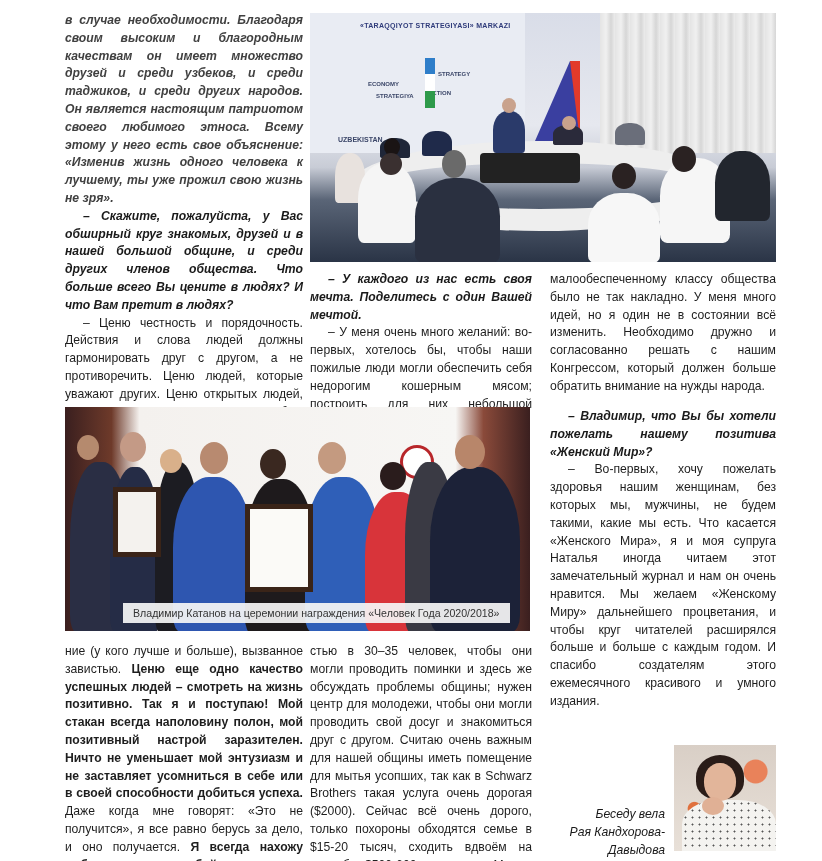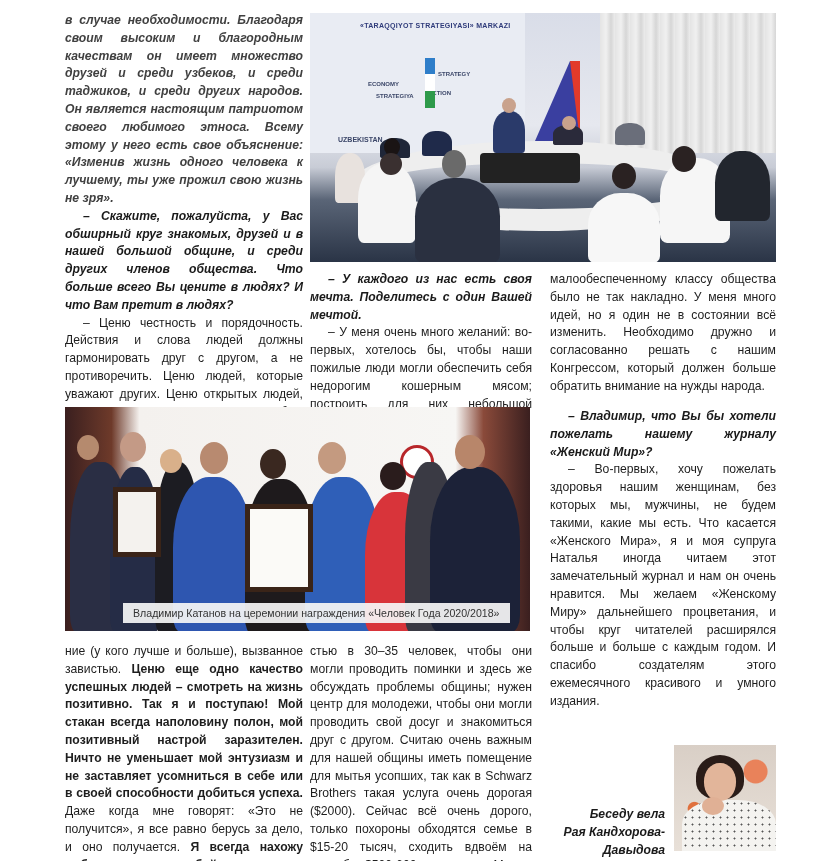--- a/index.html
+++ b/index.html
@@ -119,36 +119,36 @@
   <div class="head" style="left:195px; top:42px; width:26px; height:30px; background:#3a2820;"></div>
   <div class="head" style="left:253px; top:35px; width:28px; height:32px; background:#c49a80;"></div>
   <div class="head" style="left:315px; top:55px; width:26px; height:28px; background:#2a1c1c;"></div>
   <div class="head" style="left:390px; top:28px; width:30px; height:34px; background:#b8866a;"></div>
   <div class="cert" style="left:48px; top:80px; width:48px; height:70px; background:#f4f2ee;"></div>
   <div class="cert" style="left:180px; top:97px; width:68px; height:88px;"></div>
   <div class="p2-caption">Владимир Катанов на церемонии награждения «Человек Года 2020/2018»</div>
 </div>
 
 <div class="col" style="left:550px; top:408px; width:226px;">
-  <p class="q indent">– Владимир, что Вы бы хотели пожелать нашему журналу «Женский Мир»?</p>
+  <p class="q indent">– Владимир, что Вы бы хотели пожелать нашему позитива «Женский Мир»?</p>
   <p class="indent">– Во-первых, хочу пожелать здоровья нашим женщинам, без которых мы, мужчины, не будем такими, какие мы есть. Что касается «Женского Мира», я и моя супруга Наталья иногда читаем этот замечательный журнал и нам он очень нравится. Мы желаем «Женскому Миру» дальнейшего процветания, и чтобы круг читателей расширялся больше и больше с каждым годом. И спасибо создателям этого ежемесячного красивого и умного издания.</p>
 </div>
 
 <div class="col" style="left:65px; top:643px; width:238px;">
   <p><span>ние (у кого лучше и больше), вызванное завистью. </span><span class="b">Ценю еще одно качество успешных людей – смотреть на жизнь позитивно. Так я и поступаю! Мой стакан всегда наполовину полон, мой позитивный настрой заразителен. Ничто не уменьшает мой энтузиазм и не заставляет усомниться в себе или в своей способности добиться успеха.</span><span> Даже когда мне говорят: «Это не получится», я все равно берусь за дело, и оно получается. </span><span class="b">Я всегда нахожу добро во всех и в любой ситуации.</span></p>
 </div>
 
 <div class="col" style="left:310px; top:643px; width:222px;">
   <p>стью в 30–35 человек, чтобы они могли проводить поминки и здесь же обсуждать проблемы общины; нужен центр для молодежи, чтобы они могли проводить свой досуг и знакомиться друг с другом. Считаю очень важным для нашей общины иметь помещение для мытья усопших, так как в Schwarz Brothers такая услуга очень дорогая ($2000). Сейчас всё очень дорого, только похороны обходятся семье в $15-20 тысяч, сходить вдвоём на свадьбу $500-600 долларов. Можно всё сделать обдуманно, чтобы</p>
 </div>
 
 <div class="col" style="left:550px; top:643px; width:226px;">
 </div>
 
-<div style="position:absolute; left:550px; top:806px; width:115px; font-size:12.2px; line-height:17.8px; font-style:italic; font-weight:bold; text-align:right; color:#1a1a1a;">
+<div style="position:absolute; left:550px; top:806px; width:115px; font-size:12.2px; line-height:17.8px; font-style:italic; font-weight:normal; text-align:right; color:#1a1a1a;">
   <div>Беседу вела</div>
   <div>Рая Кандхорова-</div>
   <div>Давыдова</div>
 </div>
 
 <div class="portrait">
   <div class="pt-body"></div>
   <div class="pt-hair"></div>
   <div class="pt-face"></div>
   <div class="pt-hand"></div>

